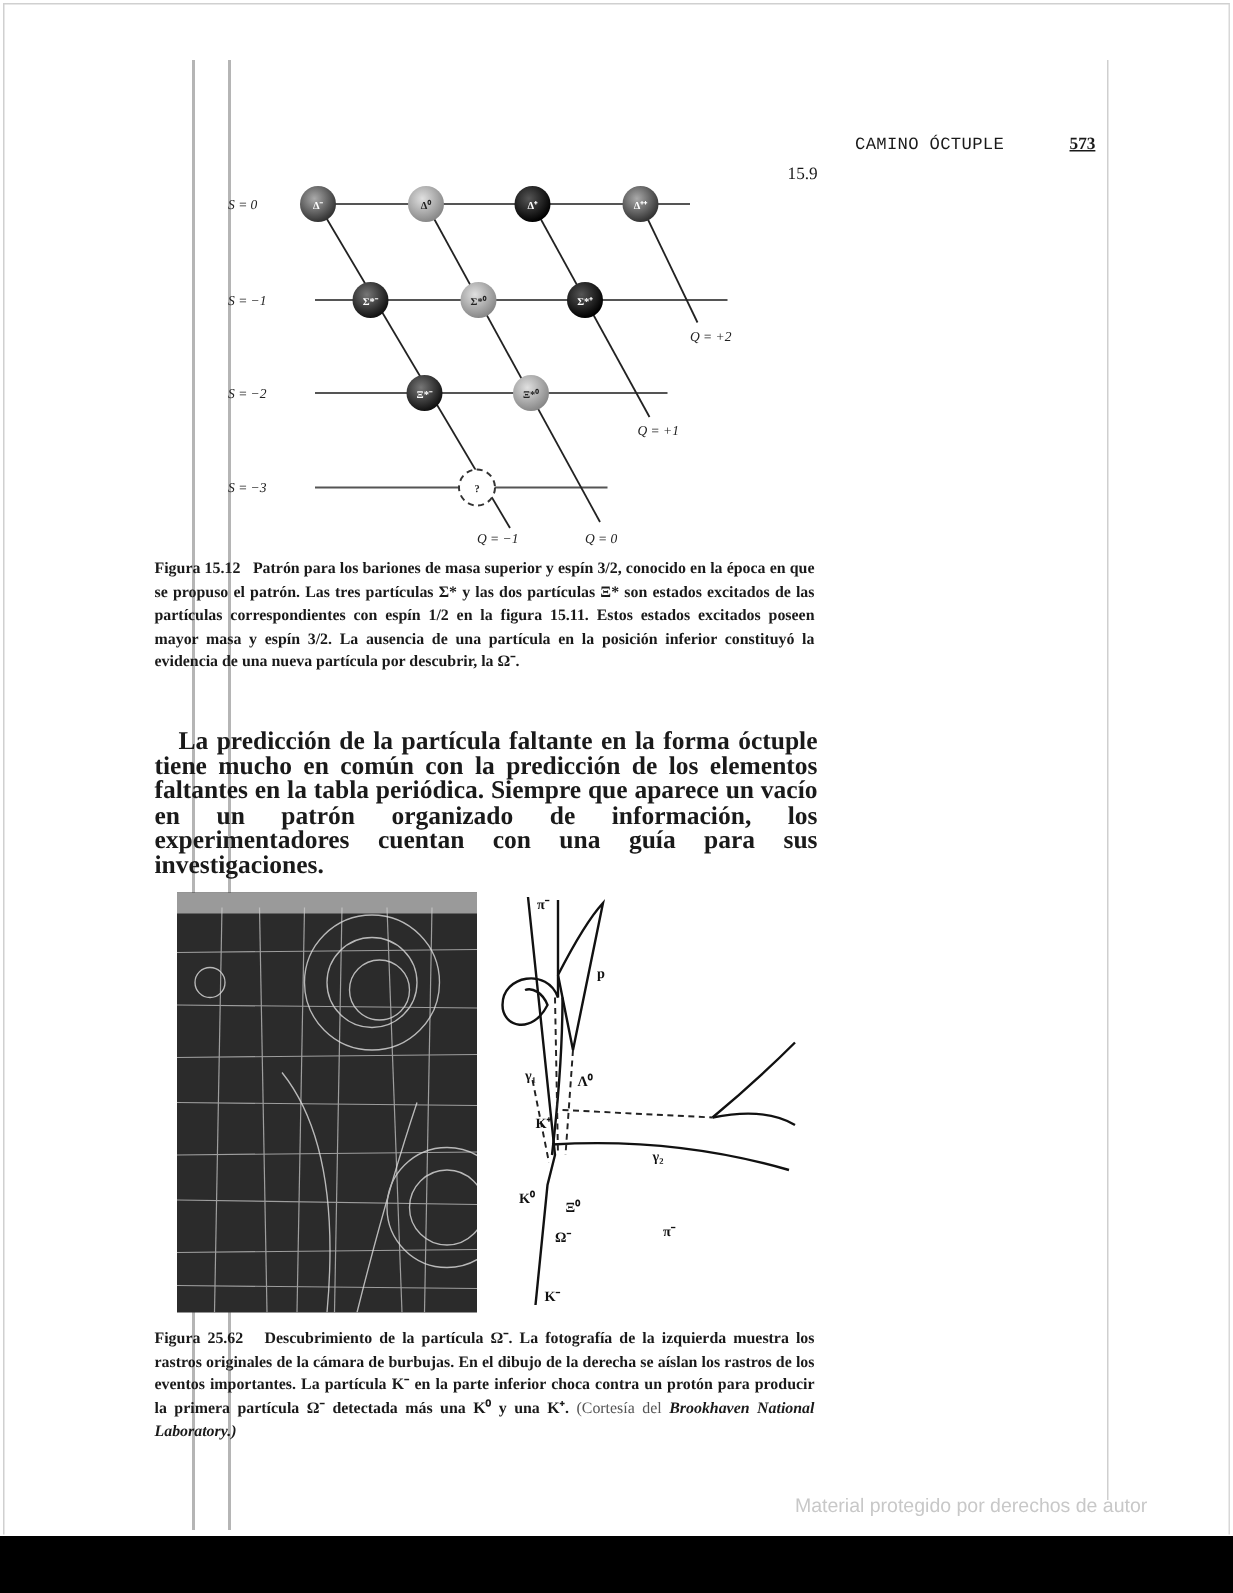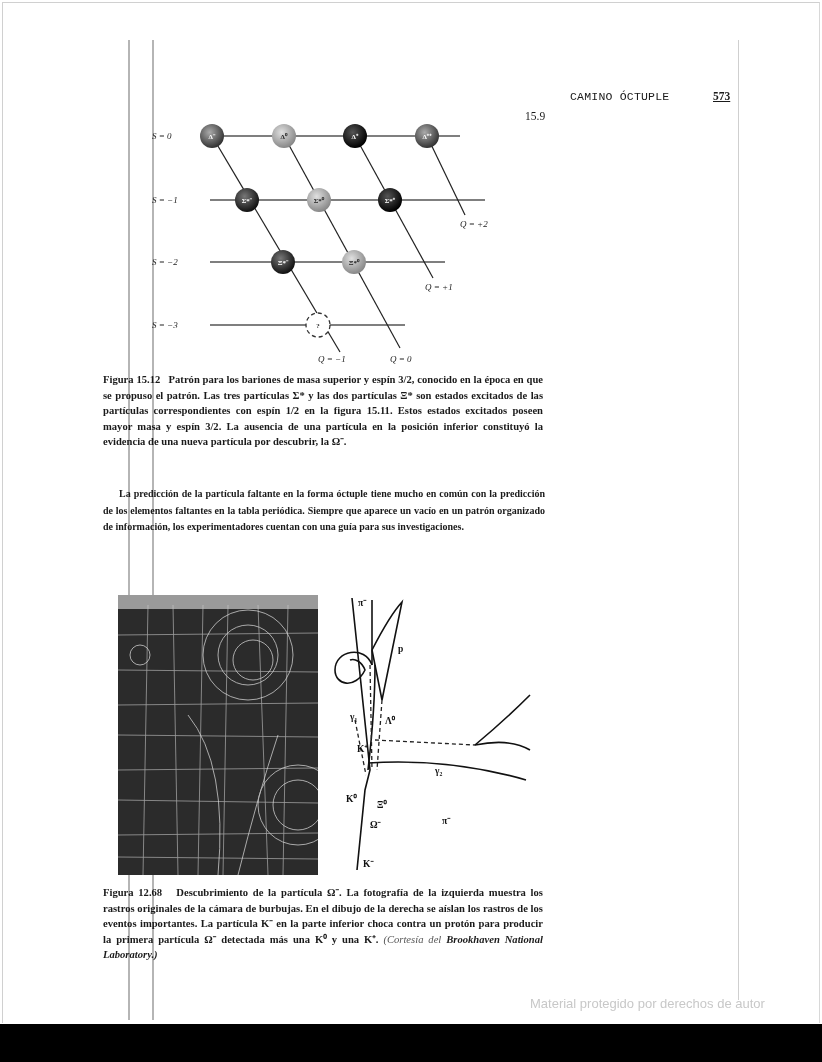--- a/index.html
+++ b/index.html
@@ -7,21 +7,21 @@
   .frame { position:absolute; left:2px; top:2px; width:816px; height:1020px; border-left:1px solid #d0d0d0; border-top:1px solid #d0d0d0; border-right:1px solid #d8d8d8; }
   .vline { position:absolute; width:2px; background:#b5b5b5; }
   .rline { position:absolute; width:1px; background:#cfcfcf; }
   .header { position:absolute; top:90px; left:520px; width:215px; font-size:11.5px; }
   .header .sec { position:absolute; left:5px;margin-top:20px; }
   .header .title { position:absolute; left:50px; letter-spacing:0.2px;font-family:Liberation Mono, monospace; }
   .header .pg { position:absolute; left:193px; font-weight:bold;text-decoration:underline; }
   svg text { font-family:"Liberation Serif", serif; }
   .caption { position:absolute; left:103px; width:440px; font-size:10.6px; line-height:15.5px; font-weight:bold; text-align:justify; }
   .caption .lbl { font-weight:bold; }
-  .para { position:absolute; left:103px; top:486px; width:442px; font-size:10px; line-height:16.5px; text-align:justify; font-weight:bold; text-indent:16px; }
+  .para { position:absolute; left:103px; top:486px; width:442px; font-size:17px; line-height:16.5px; text-align:justify; font-weight:bold; text-indent:16px; }
   .photo { position:absolute; left:118px; top:595px; width:200px; height:280px; background:#2b2b2b; overflow:hidden; }
   .watermark { position:absolute; left:530px; top:996px; font-family:"Liberation Sans", sans-serif; font-size:13px; color:#c8c8c8;text-align:center; }
   .blackbar { position:absolute; left:0; top:1024px; width:822px; height:38px; background:#000; }
 </style>
 </head>
 <body>
 
 <div class="frame"></div>
 
 <div class="vline" style="left:128px;top:40px;height:980px;"></div>
@@ -171,20 +171,20 @@
     <text x="105" y="184">γ₂</text>
     <text x="16" y="212">K⁰</text>
     <text x="47" y="218">Ξ⁰</text>
     <text x="40" y="238">Ω⁻</text>
     <text x="112" y="234">π⁻</text>
     <text x="33" y="277">K⁻</text>
   </g>
 </svg>
 
 <div class="caption" style="top:885px;">
-  <span class="lbl">Figura 12.68</span>&nbsp;&nbsp;
+  <span class="lbl">Figura 25.62</span>&nbsp;&nbsp;
   <span>Descubrimiento de la partícula Ω⁻. La fotografía de la izquierda muestra los rastros originales de la cámara de burbujas. En el dibujo de la derecha se aíslan los rastros de los eventos importantes. La partícula K⁻ en la parte inferior choca contra un protón para producir la primera partícula Ω⁻ detectada más una K⁰ y una K⁺.</span>
-  <span style="font-style:italic;font-weight:normal;color:#555;margin-top:24px;">(Cortesía del</span>
+  <span style="font-weight:normal;color:#555;margin-top:24px;">(Cortesía del</span>
   <span style="font-style:italic;">Brookhaven National Laboratory.)</span>
 </div>
 
 <div class="watermark">Material protegido por derechos de autor</div>
 <div class="blackbar"></div>
 
 </body></html>

